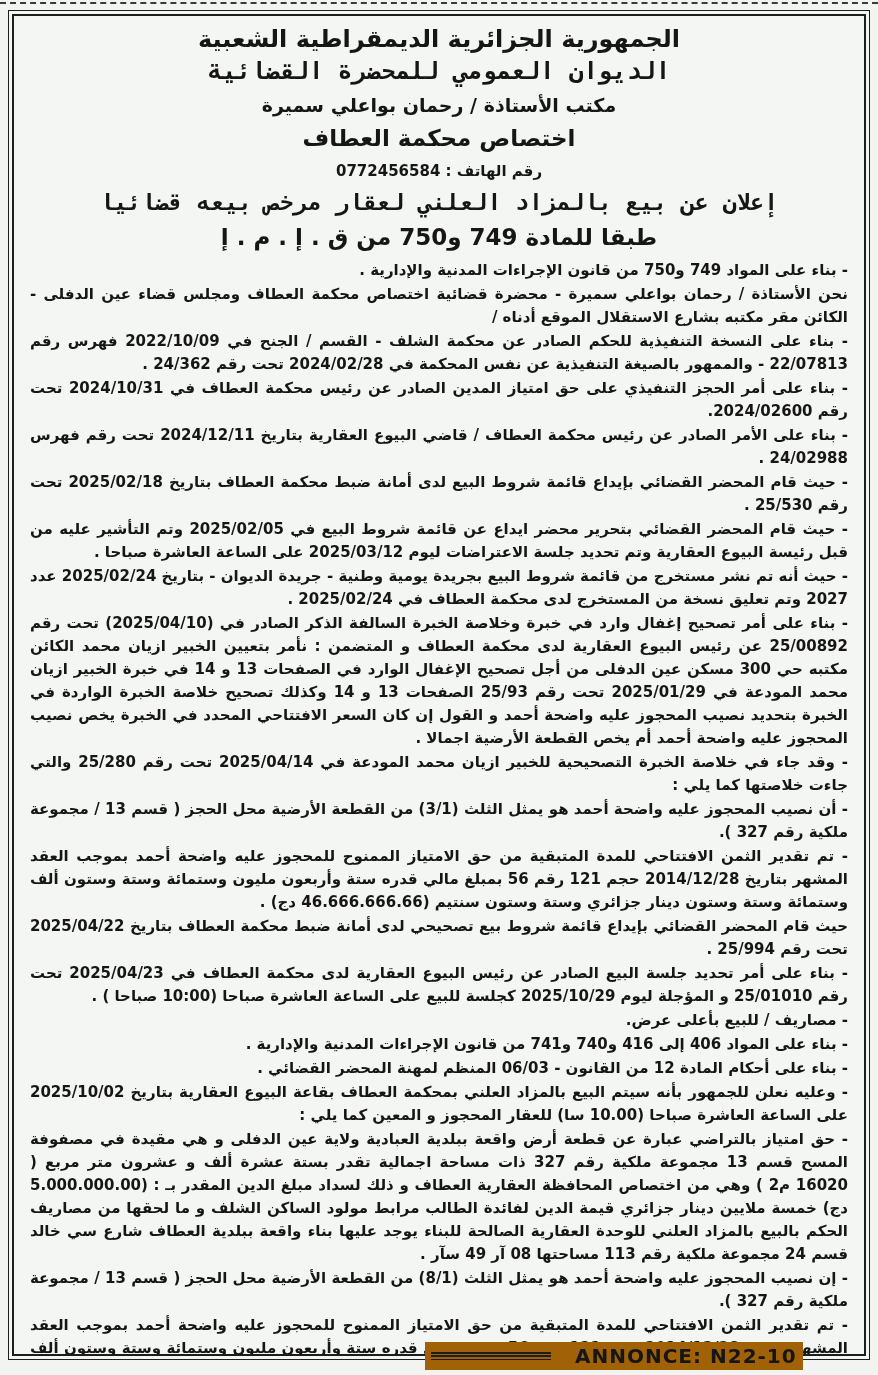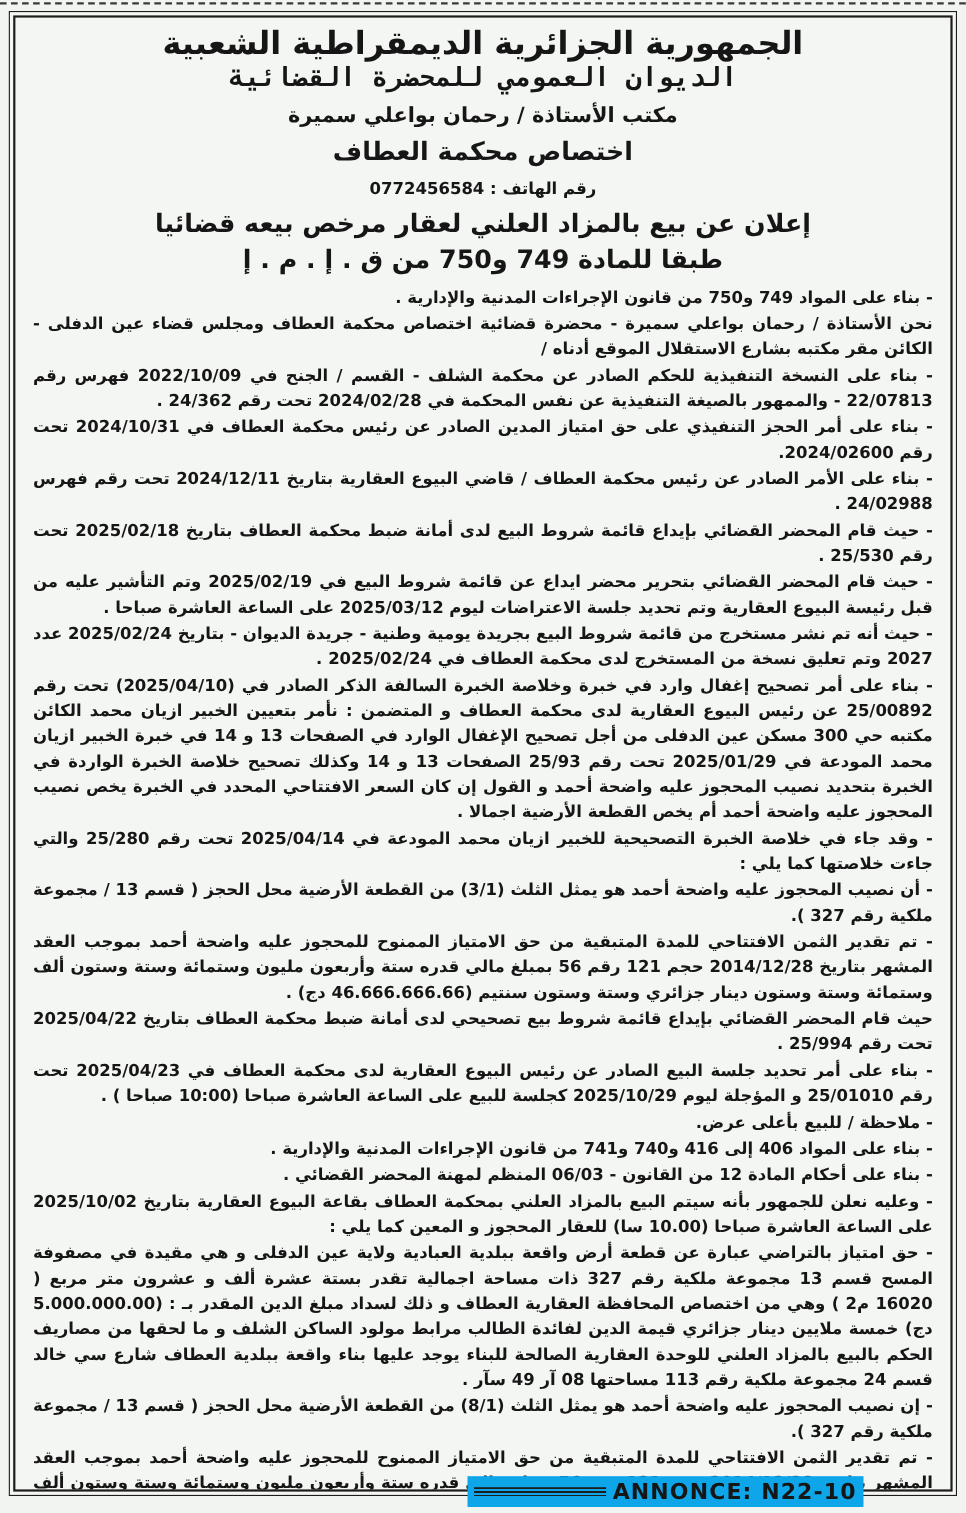--- a/index.html
+++ b/index.html
@@ -48,44 +48,44 @@
   }
   .doc-header {
     text-align: center;
     font-weight: bold;
     margin-bottom: 6px;
   }
   .h-line {
     line-height: 31px;
     margin-bottom: 2px;
   }
-  .h-republic   { font-size: 29px; }
+  .h-republic   { font-size: 24px; }
   .h-office     { font-size: 24px; font-family: Liberation Mono, monospace; }
   .h-bailiff    { font-size: 19px; }
   .h-juris      { font-size: 23px; }
   .h-phone      { font-size: 15px; }
-  .h-announce   { font-size: 23px; }
+  .h-announce   { font-size: 23px; font-family: Liberation Mono, monospace; }
   .h-legal      { font-size: 23px; }
   .doc-body {
     font-size: 15px;
     font-weight: bold;
     line-height: 23px;
   }
   .para {
     margin: 0 0 1px 0;
     text-align: justify;
   }
   .annonce-footer {
     position: absolute;
     bottom: 5px;
     left: 425px;
     display: flex;
     align-items: center;
-    gap: 6px;
-    background: #0ea5e9;
+    gap: 24px;
+    background: #a16207;
     padding: 2px 6px;
     z-index: 3;
   }
   .stripes {
     width: 120px;
     height: 8px;
     background: repeating-linear-gradient(180deg, #1d1d1d 0 1.6px, transparent 1.6px 3.4px);
   }
   .annonce-text {
     font-weight: bold;
@@ -114,29 +114,29 @@
         <div class="h-line h-legal">طبقا للمادة 749 و750 من ق . إ . م . إ</div>
       </header>
 
       <main class="doc-body">
           <p class="para">- بناء على المواد 749 و750 من قانون الإجراءات المدنية والإدارية .</p>
           <p class="para">نحن الأستاذة / رحمان بواعلي سميرة - محضرة قضائية اختصاص محكمة العطاف ومجلس قضاء عين الدفلى - الكائن مقر مكتبه بشارع الاستقلال الموقع أدناه /</p>
           <p class="para">- بناء على النسخة التنفيذية للحكم الصادر عن محكمة الشلف - القسم / الجنح في 2022/10/09 فهرس رقم 22/07813 - والممهور بالصيغة التنفيذية عن نفس المحكمة في 2024/02/28 تحت رقم 24/362 .</p>
           <p class="para">- بناء على أمر الحجز التنفيذي على حق امتياز المدين الصادر عن رئيس محكمة العطاف في 2024/10/31 تحت رقم 2024/02600.</p>
           <p class="para">- بناء على الأمر الصادر عن رئيس محكمة العطاف / قاضي البيوع العقارية بتاريخ 2024/12/11 تحت رقم فهرس 24/02988 .</p>
           <p class="para">- حيث قام المحضر القضائي بإيداع قائمة شروط البيع لدى أمانة ضبط محكمة العطاف بتاريخ 2025/02/18 تحت رقم 25/530 .</p>
-          <p class="para">- حيث قام المحضر القضائي بتحرير محضر ايداع عن قائمة شروط البيع في 2025/02/19 وتم التأشير عليه من قبل رئيسة البيوع العقارية وتم تحديد جلسة الاعتراضات ليوم 2025/03/12 على الساعة العاشرة صباحا .</p>
+          <p class="para">- حيث قام المحضر القضائي بتحرير محضر ايداع عن قائمة شروط البيع في 2025/02/05 وتم التأشير عليه من قبل رئيسة البيوع العقارية وتم تحديد جلسة الاعتراضات ليوم 2025/03/12 على الساعة العاشرة صباحا .</p>
           <p class="para">- حيث أنه تم نشر مستخرج من قائمة شروط البيع بجريدة يومية وطنية - جريدة الديوان - بتاريخ 2025/02/24 عدد 2027 وتم تعليق نسخة من المستخرج لدى محكمة العطاف في 2025/02/24 .</p>
           <p class="para">- بناء على أمر تصحيح إغفال وارد في خبرة وخلاصة الخبرة السالفة الذكر الصادر في (2025/04/10) تحت رقم 25/00892 عن رئيس البيوع العقارية لدى محكمة العطاف و المتضمن : نأمر بتعيين الخبير ازيان محمد الكائن مكتبه حي 300 مسكن عين الدفلى من أجل تصحيح الإغفال الوارد في الصفحات 13 و 14 في خبرة الخبير ازيان محمد المودعة في 2025/01/29 تحت رقم 25/93 الصفحات 13 و 14 وكذلك تصحيح خلاصة الخبرة الواردة في الخبرة بتحديد نصيب المحجوز عليه واضحة أحمد و القول إن كان السعر الافتتاحي المحدد في الخبرة يخص نصيب المحجوز عليه واضحة أحمد أم يخص القطعة الأرضية اجمالا .</p>
           <p class="para">- وقد جاء في خلاصة الخبرة التصحيحية للخبير ازيان محمد المودعة في 2025/04/14 تحت رقم 25/280 والتي جاءت خلاصتها كما يلي :</p>
           <p class="para">- أن نصيب المحجوز عليه واضحة أحمد هو يمثل الثلث (3/1) من القطعة الأرضية محل الحجز ( قسم 13 / مجموعة ملكية رقم 327 ).</p>
           <p class="para">- تم تقدير الثمن الافتتاحي للمدة المتبقية من حق الامتياز الممنوح للمحجوز عليه واضحة أحمد بموجب العقد المشهر بتاريخ 2014/12/28 حجم 121 رقم 56 بمبلغ مالي قدره ستة وأربعون مليون وستمائة وستة وستون ألف وستمائة وستة وستون دينار جزائري وستة وستون سنتيم (46.666.666.66 دج) .</p>
           <p class="para">حيث قام المحضر القضائي بإيداع قائمة شروط بيع تصحيحي لدى أمانة ضبط محكمة العطاف بتاريخ 2025/04/22 تحت رقم 25/994 .</p>
           <p class="para">- بناء على أمر تحديد جلسة البيع الصادر عن رئيس البيوع العقارية لدى محكمة العطاف في 2025/04/23 تحت رقم 25/01010 و المؤجلة ليوم 2025/10/29 كجلسة للبيع على الساعة العاشرة صباحا (10:00 صباحا ) .</p>
-          <p class="para">- ملاحظة / للبيع بأعلى عرض.</p>
+          <p class="para">- مصاريف / للبيع بأعلى عرض.</p>
           <p class="para">- بناء على المواد 406 إلى 416 و740 و741 من قانون الإجراءات المدنية والإدارية .</p>
           <p class="para">- بناء على أحكام المادة 12 من القانون - 06/03 المنظم لمهنة المحضر القضائي .</p>
           <p class="para">- وعليه نعلن للجمهور بأنه سيتم البيع بالمزاد العلني بمحكمة العطاف بقاعة البيوع العقارية بتاريخ 2025/10/02 على الساعة العاشرة صباحا (10.00 سا) للعقار المحجوز و المعين كما يلي :</p>
           <p class="para">- حق امتياز بالتراضي عبارة عن قطعة أرض واقعة ببلدية العبادية ولاية عين الدفلى و هي مقيدة في مصفوفة المسح قسم 13 مجموعة ملكية رقم 327 ذات مساحة اجمالية تقدر بستة عشرة ألف و عشرون متر مربع ( 16020 م2 ) وهي من اختصاص المحافظة العقارية العطاف و ذلك لسداد مبلغ الدين المقدر بـ : (5.000.000.00 دج) خمسة ملايين دينار جزائري قيمة الدين لفائدة الطالب مرابط مولود الساكن الشلف و ما لحقها من مصاريف الحكم بالبيع بالمزاد العلني للوحدة العقارية الصالحة للبناء يوجد عليها بناء واقعة ببلدية العطاف شارع سي خالد قسم 24 مجموعة ملكية رقم 113 مساحتها 08 آر 49 سآر .</p>
           <p class="para">- إن نصيب المحجوز عليه واضحة أحمد هو يمثل الثلث (8/1) من القطعة الأرضية محل الحجز ( قسم 13 / مجموعة ملكية رقم 327 ).</p>
           <p class="para">- تم تقدير الثمن الافتتاحي للمدة المتبقية من حق الامتياز الممنوح للمحجوز عليه واضحة أحمد بموجب العقد المشهر بتاريخ 2014/12/28 حجم 121 رقم 56 بمبلغ مالي قدره ستة وأربعون مليون وستمائة وستة وستون ألف وستمائة و ست زمن دج00حة ستون دينار جزائري و ستة وستون سنتيم ( 46.666.666.66 دج) .</p>
         </main>
 
     </div>
   </div>

